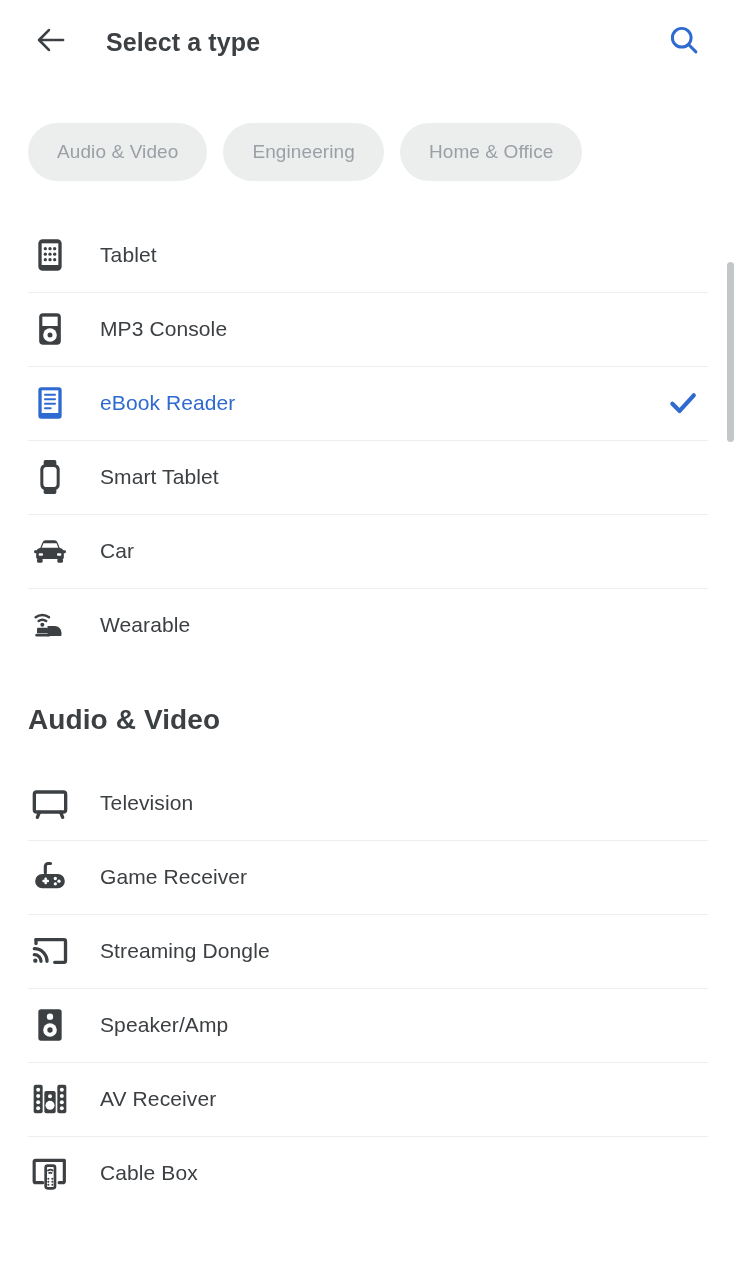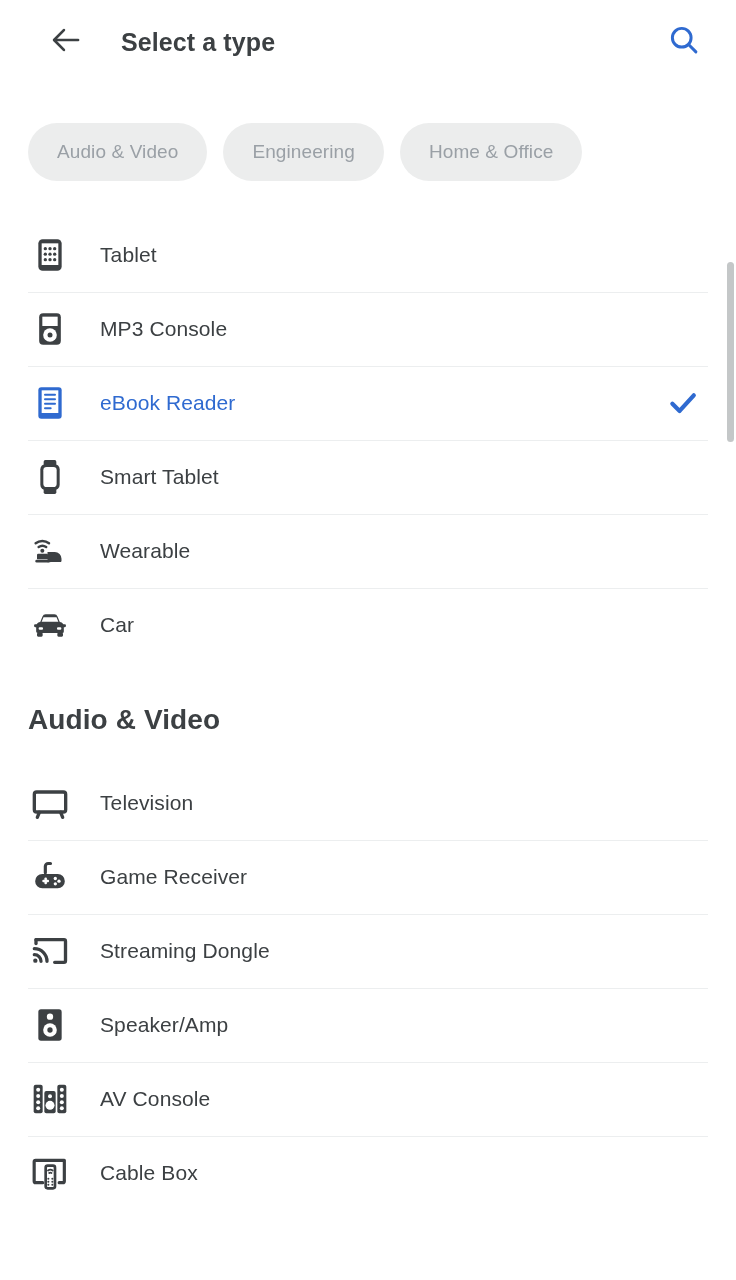--- a/index.html
+++ b/index.html
@@ -16,21 +16,21 @@
     height: 1280px;
     background: #ffffff;
     overflow: hidden;
   }
 
   
   .appbar {
     height: 84px;
     display: flex;
     align-items: center;
-    padding: 0 24px 0 43px;
+    padding: 0 24px 0 28px;
   }
   .back-btn {
     width: 46px;
     height: 46px;
     display: flex;
     align-items: center;
     justify-content: center;
     flex: 0 0 auto;
     cursor: pointer;
   }
@@ -253,50 +253,50 @@
           <rect x="6.2" y="4.2" width="11.6" height="15.6" rx="3.2" fill="#3c4043"></rect>
           <rect x="8" y="6" width="8" height="12" rx="2" fill="#ffffff"></rect>
         </svg>
       </span>
       <span class="row-label">Smart Tablet</span>
     </div>
 
     <div class="row">
       <span class="row-icon">
         <svg width="40" height="40" viewBox="0 0 24 24">
-          <g fill="none" stroke="#3c4043" stroke-width="1.5" stroke-linecap="round">
-            <path d="M3.4 7.3a6.6 6.6 0 0 1 8 0"></path>
-            <path d="M5.2 9.6a4 4 0 0 1 4.5 0"></path>
-          </g>
-          <circle cx="7.4" cy="11.9" r="1.2" fill="#3c4043"></circle>
-          <rect x="4.2" y="13.6" width="6.6" height="3.4" rx="0.7" fill="#3c4043"></rect>
-          <rect x="3.2" y="17.2" width="8.6" height="1.7" rx="0.8" fill="#3c4043"></rect>
-          <path d="M10.5 12.6h4.4a4 4 0 0 1 4 4v1.2a1 1 0 0 1-1 1h-7.4z" fill="#3c4043"></path>
-          <path d="M12.6 19.1h5.6" stroke="#ffffff" stroke-width="1.1" stroke-linecap="round" fill="none"></path>
-        </svg>
-      </span>
-      <span class="row-label">Wearable</span>
-    </div>
-
-    <div class="row">
-      <span class="row-icon">
-        <svg width="40" height="40" viewBox="0 0 24 24">
           <path d="M6 10.5l1.5-3.6A2 2 0 0 1 9.4 5.6h5.2a2 2 0 0 1 1.9 1.3l1.5 3.6z" fill="#3c4043"></path>
           <path d="M6.3 10.2h11.4a2.6 2.6 0 0 1 2.6 2.6v3.1a.9.9 0 0 1-.9.9H4.6a.9.9 0 0 1-.9-.9v-3.1a2.6 2.6 0 0 1 2.6-2.6z" fill="#3c4043"></path>
           <rect x="4.2" y="16.6" width="3.4" height="2.4" rx="0.7" fill="#3c4043"></rect>
           <rect x="16.4" y="16.6" width="3.4" height="2.4" rx="0.7" fill="#3c4043"></rect>
           <rect x="2.4" y="11.6" width="2.4" height="1.7" rx="0.8" fill="#3c4043"></rect>
           <rect x="19.2" y="11.6" width="2.4" height="1.7" rx="0.8" fill="#3c4043"></rect>
           <path d="M8.1 7.4h7.8l1.1 2.6H7z" fill="#ffffff"></path>
           <rect x="5.2" y="13.4" width="2.6" height="1.5" rx="0.6" fill="#ffffff"></rect>
           <rect x="16.2" y="13.4" width="2.6" height="1.5" rx="0.6" fill="#ffffff"></rect>
         </svg>
       </span>
       <span class="row-label">Car</span>
     </div>
+
+    <div class="row">
+      <span class="row-icon">
+        <svg width="40" height="40" viewBox="0 0 24 24">
+          <g fill="none" stroke="#3c4043" stroke-width="1.5" stroke-linecap="round">
+            <path d="M3.4 7.3a6.6 6.6 0 0 1 8 0"></path>
+            <path d="M5.2 9.6a4 4 0 0 1 4.5 0"></path>
+          </g>
+          <circle cx="7.4" cy="11.9" r="1.2" fill="#3c4043"></circle>
+          <rect x="4.2" y="13.6" width="6.6" height="3.4" rx="0.7" fill="#3c4043"></rect>
+          <rect x="3.2" y="17.2" width="8.6" height="1.7" rx="0.8" fill="#3c4043"></rect>
+          <path d="M10.5 12.6h4.4a4 4 0 0 1 4 4v1.2a1 1 0 0 1-1 1h-7.4z" fill="#3c4043"></path>
+          <path d="M12.6 19.1h5.6" stroke="#ffffff" stroke-width="1.1" stroke-linecap="round" fill="none"></path>
+        </svg>
+      </span>
+      <span class="row-label">Wearable</span>
+    </div>
   </div>
 
   <div class="section-gap"></div>
   <div class="section-header">Audio &amp; Video</div>
 
   <div class="list" style="margin-top:0">
 
 
     <div class="row">
       <span class="row-icon">
@@ -365,21 +365,21 @@
             <circle cx="19.1" cy="6.5" r="1.2"></circle>
               <circle cx="19.1" cy="10.2" r="1.2"></circle>
             <circle cx="19.1" cy="13.9" r="1.2"></circle>
               <circle cx="19.1" cy="17.6" r="1.2"></circle>
           </g>
           <rect x="8.6" y="7.2" width="6.8" height="13.4" rx="1.2" fill="#3c4043"></rect>
           <circle cx="12" cy="10.4" r="1.2" fill="#ffffff"></circle>
           <circle cx="12" cy="15.8" r="2.7" fill="#ffffff"></circle>
         </svg>
       </span>
-      <span class="row-label">AV Console</span>
+      <span class="row-label">AV Receiver</span>
     </div>
 
     <div class="row">
       <span class="row-icon">
         <svg width="40" height="40" viewBox="0 0 24 24">
           <path d="M20.6 4.4H3.4a.9.9 0 0 0-.9.9v11.6a.9.9 0 0 0 .9.9h4.2M20.6 4.4v12.5a.9.9 0 0 1-.9.9h-2.2" fill="none" stroke="#3c4043" stroke-width="1.9" stroke-linecap="round" stroke-linejoin="round"></path>
           <rect x="9.4" y="7.6" width="5.6" height="13.6" rx="1.2" fill="#ffffff" stroke="#3c4043" stroke-width="1.6"></rect>
           <g fill="none" stroke="#3c4043" stroke-width="1.1" stroke-linecap="round">
             <path d="M10.8 10.5a2.3 2.3 0 0 1 2.8 0"></path>
             <path d="M11.5 12a1.2 1.2 0 0 1 1.4 0"></path>

